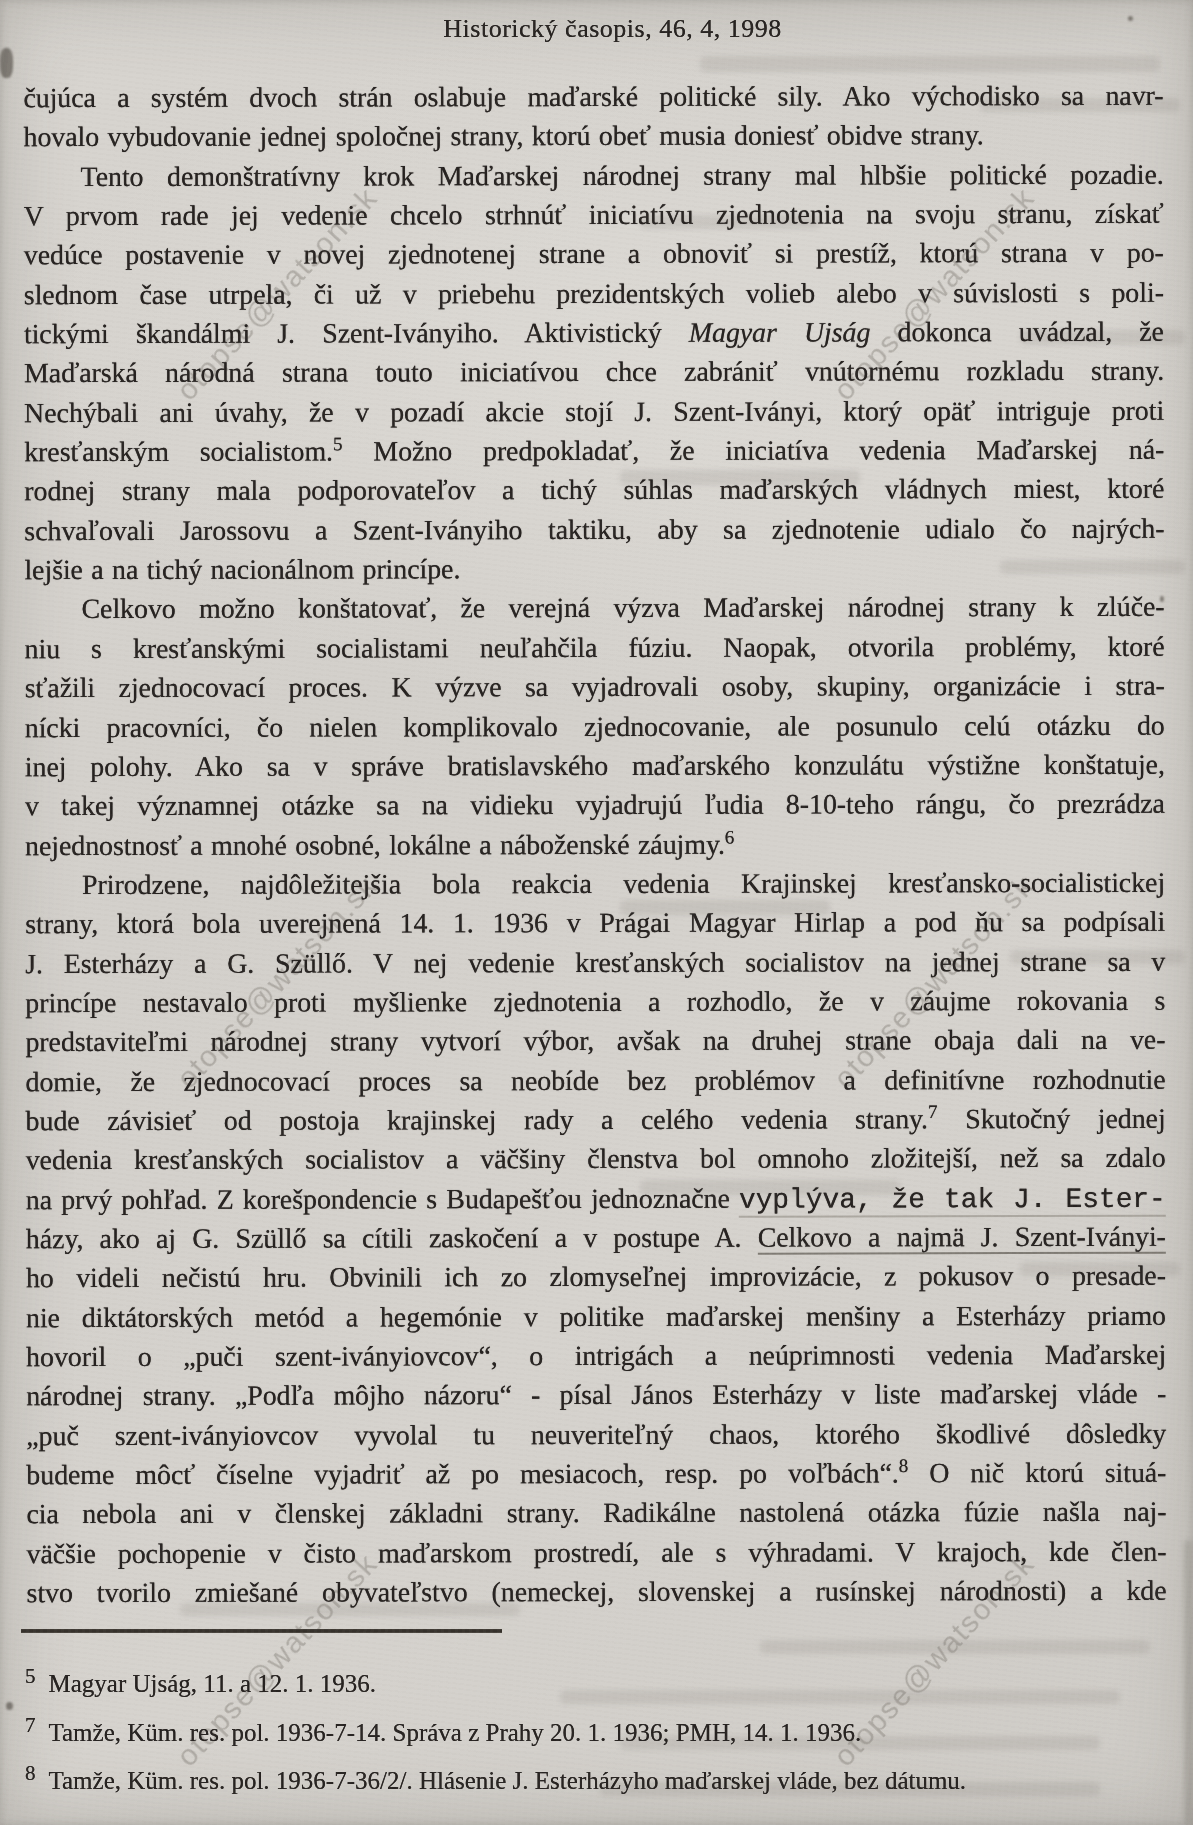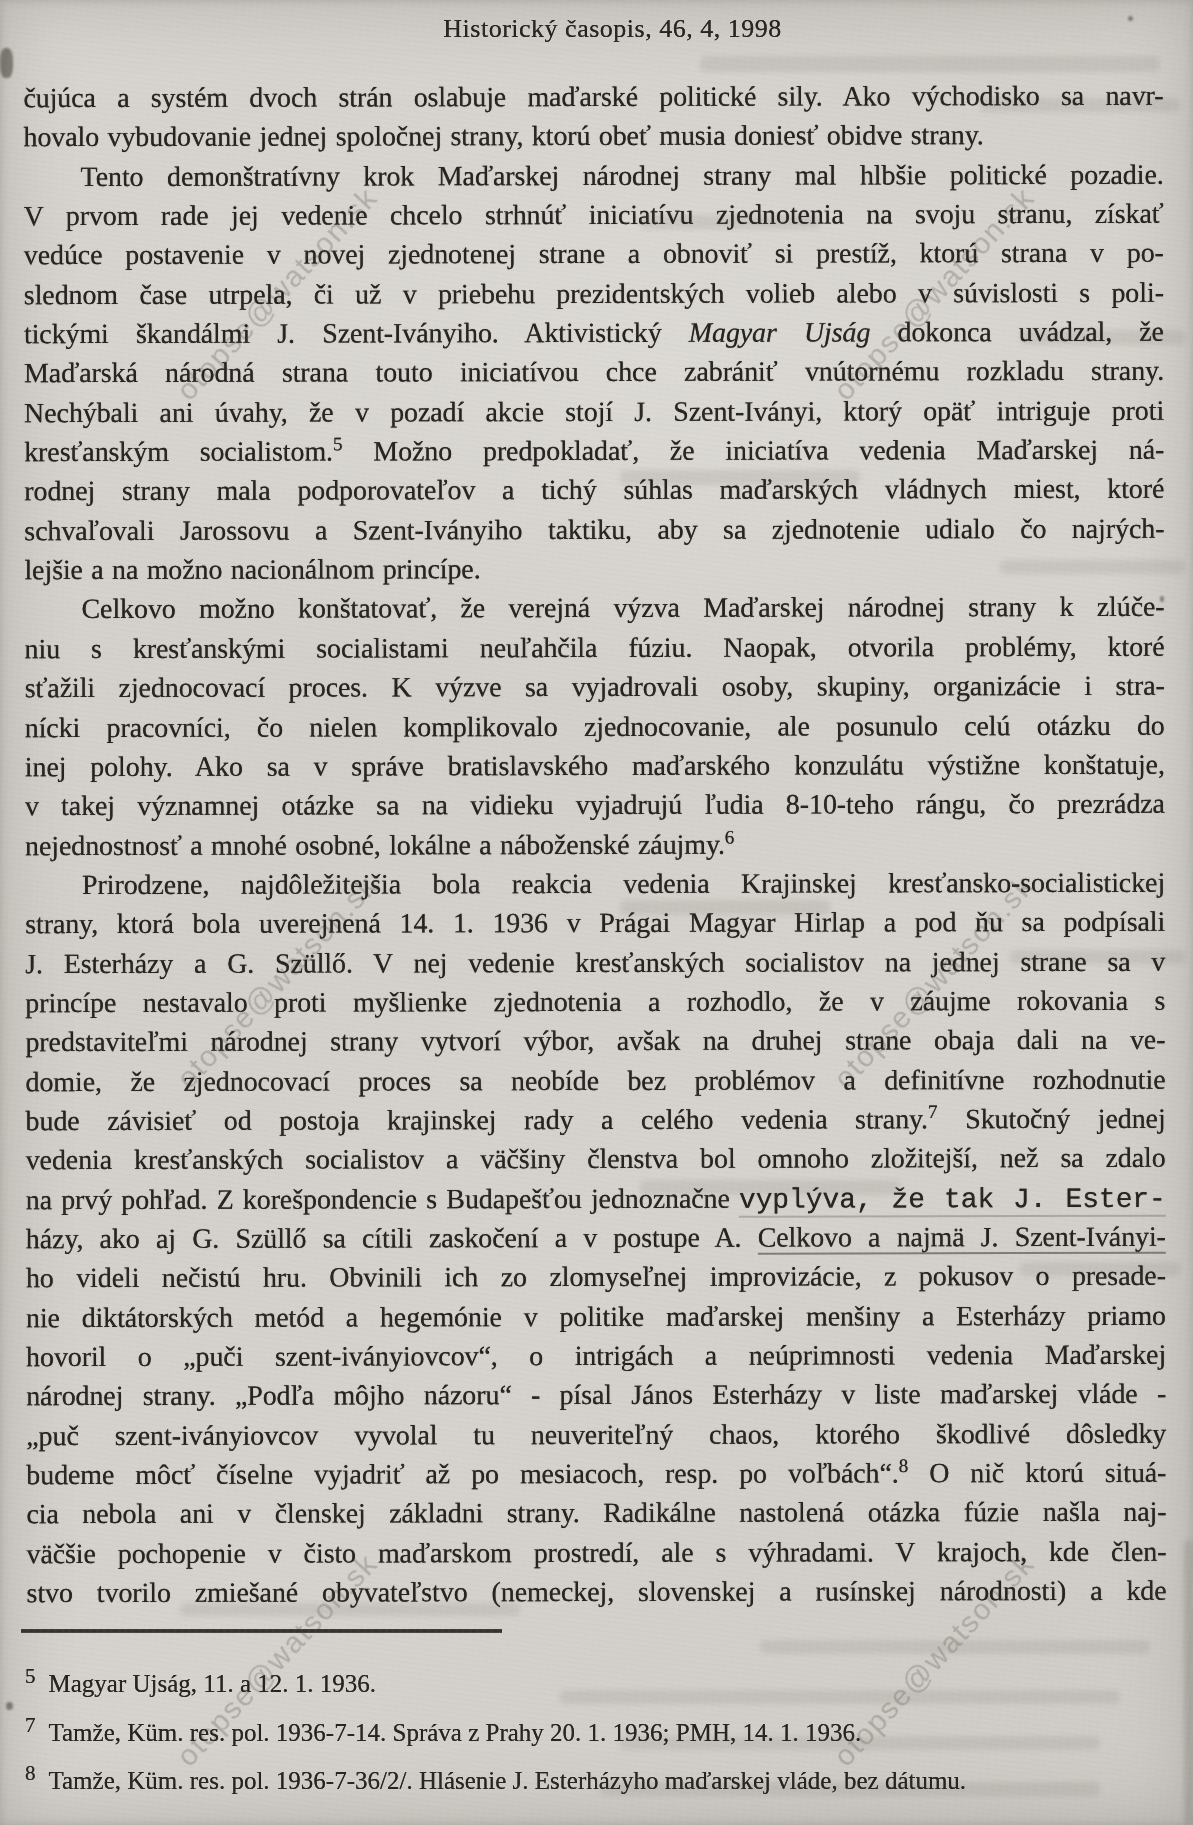--- a/index.html
+++ b/index.html
@@ -122,21 +122,21 @@
       <div class="line indent"><span class="">Tento demonštratívny krok Maďarskej národnej strany mal hlbšie politické pozadie.</span></div>
       <div class="line"><span class="">V prvom rade jej vedenie chcelo strhnúť iniciatívu zjednotenia na svoju stranu, získať</span></div>
       <div class="line"><span class="">vedúce postavenie v novej zjednotenej strane a obnoviť si prestíž, ktorú strana v po-</span></div>
       <div class="line"><span class="">slednom čase utrpela, či už v priebehu prezidentských volieb alebo v súvislosti s poli-</span></div>
       <div class="line"><span class="">tickými škandálmi J. Szent-Iványiho. Aktivistický </span><span class="it">Magyar Ujság</span><span class=""> dokonca uvádzal, že</span></div>
       <div class="line"><span class="">Maďarská národná strana touto iniciatívou chce zabrániť vnútornému rozkladu strany.</span></div>
       <div class="line"><span class="">Nechýbali ani úvahy, že v pozadí akcie stojí J. Szent-Iványi, ktorý opäť intriguje proti</span></div>
       <div class="line"><span class="">kresťanským socialistom.</span><span class="sup">5</span><span class=""> Možno predpokladať, že iniciatíva vedenia Maďarskej ná-</span></div>
       <div class="line"><span class="">rodnej strany mala podporovateľov a tichý súhlas maďarských vládnych miest, ktoré</span></div>
       <div class="line"><span class="">schvaľovali Jarossovu a Szent-Iványiho taktiku, aby sa zjednotenie udialo čo najrých-</span></div>
-      <div class="line lastline"><span class="">lejšie a na možno nacionálnom princípe.</span></div>
+      <div class="line lastline"><span class="">lejšie a na tichý nacionálnom princípe.</span></div>
       <div class="line indent"><span class="">Celkovo možno konštatovať, že verejná výzva Maďarskej národnej strany k zlúče-</span></div>
       <div class="line"><span class="">niu s kresťanskými socialistami neuľahčila fúziu. Naopak, otvorila problémy, ktoré</span></div>
       <div class="line"><span class="">sťažili zjednocovací proces. K výzve sa vyjadrovali osoby, skupiny, organizácie i stra-</span></div>
       <div class="line"><span class="">nícki pracovníci, čo nielen komplikovalo zjednocovanie, ale posunulo celú otázku do</span></div>
       <div class="line"><span class="">inej polohy. Ako sa v správe bratislavského maďarského konzulátu výstižne konštatuje,</span></div>
       <div class="line"><span class="">v takej významnej otázke sa na vidieku vyjadrujú ľudia 8-10-teho rángu, čo prezrádza</span></div>
       <div class="line lastline"><span class="">nejednostnosť a mnohé osobné, lokálne a náboženské záujmy.</span><span class="sup">6</span></div>
       <div class="line indent"><span class="">Prirodzene, najdôležitejšia bola reakcia vedenia Krajinskej kresťansko-socialistickej</span></div>
       <div class="line"><span class="">strany, ktorá bola uverejnená 14. 1. 1936 v Prágai Magyar Hirlap a pod ňu sa podpísali</span></div>
       <div class="line"><span class="">J. Esterházy a G. Szüllő. V nej vedenie kresťanských socialistov na jednej strane sa v</span></div>

